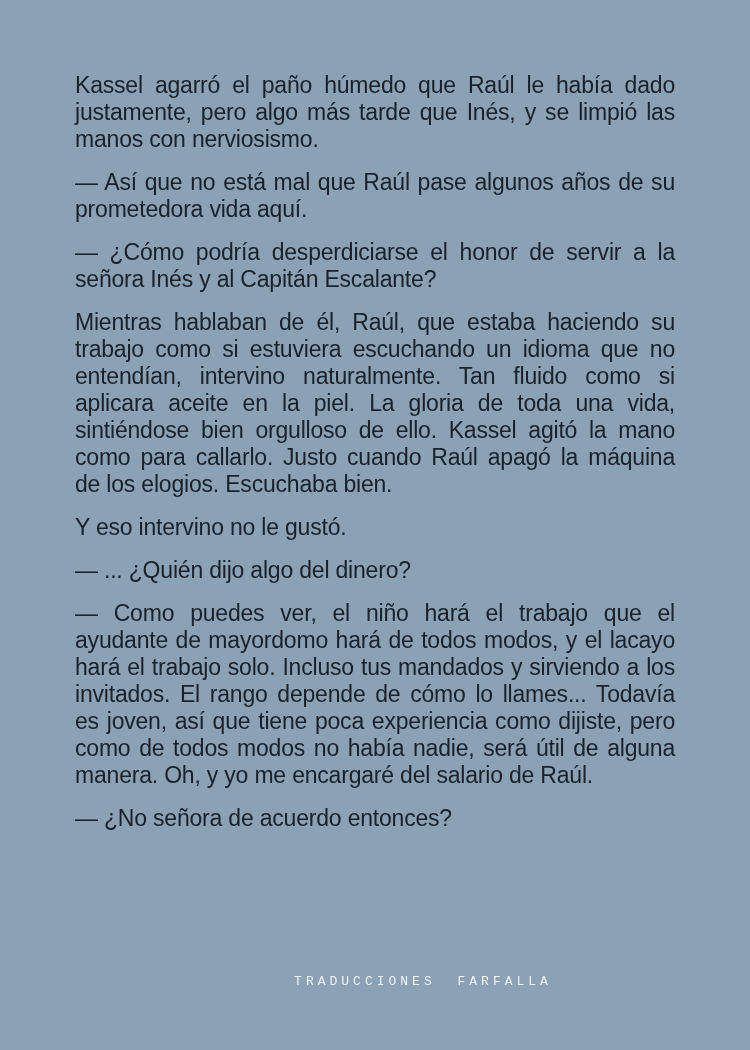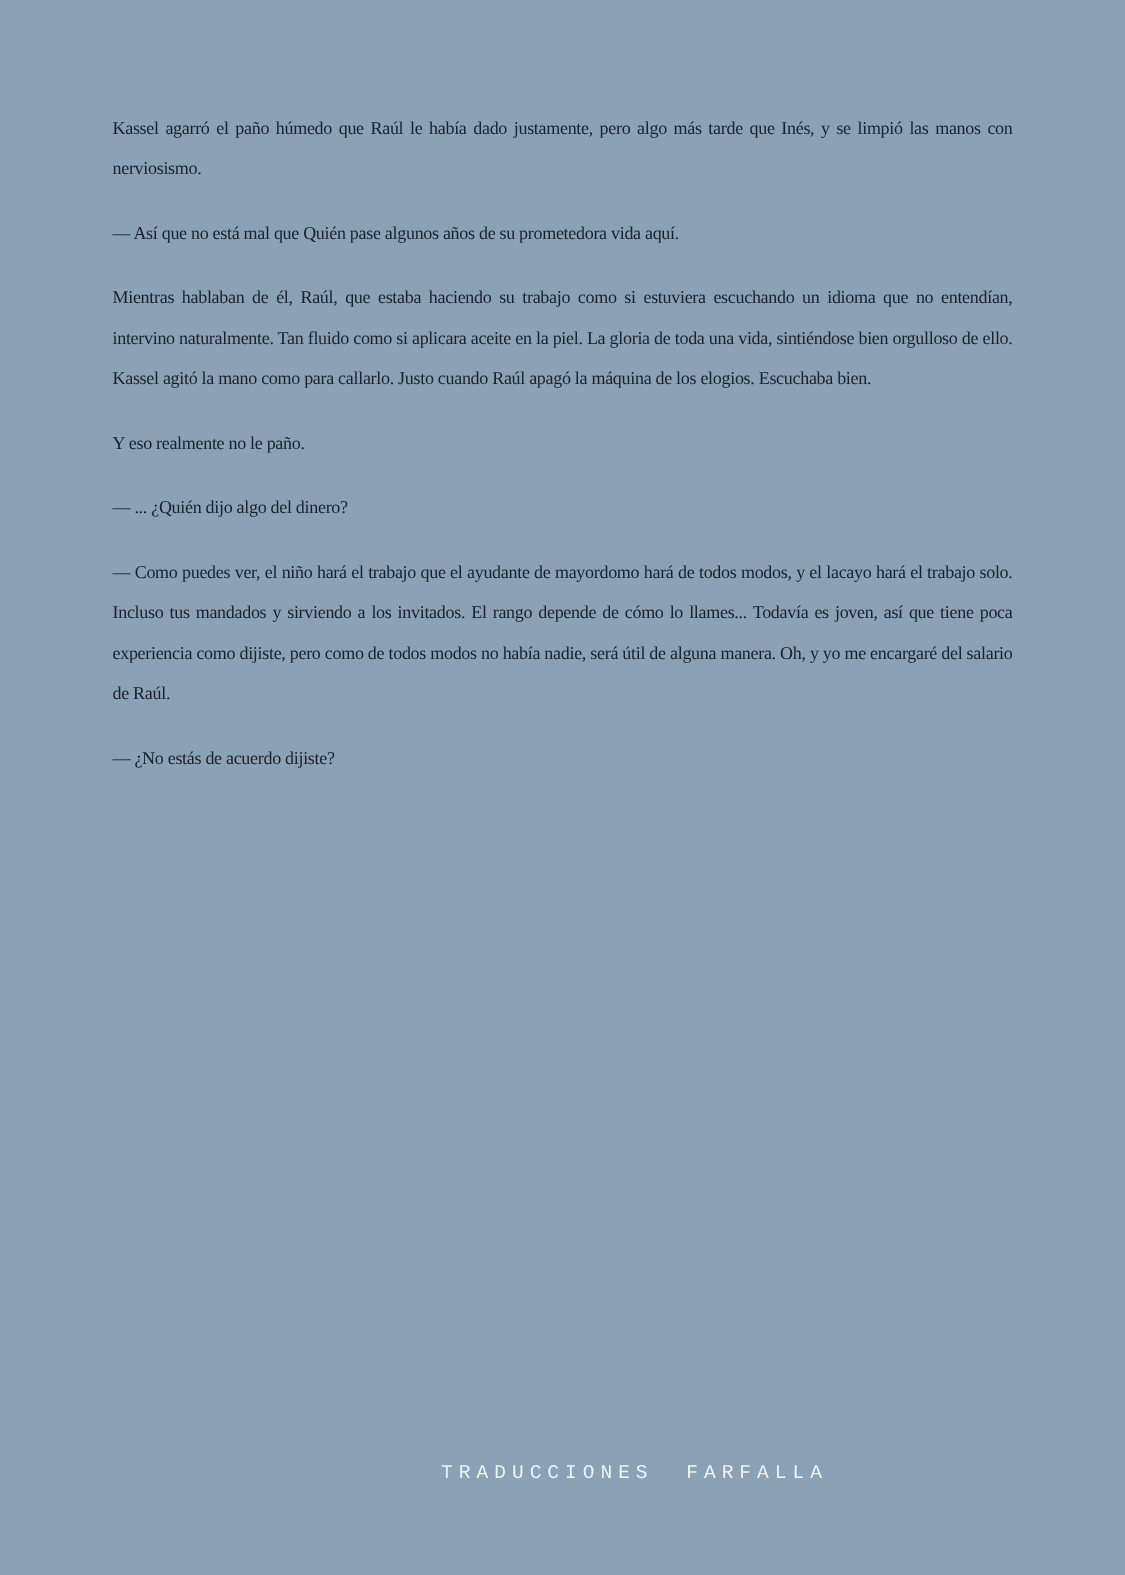--- a/index.html
+++ b/index.html
@@ -3,40 +3,41 @@
 <meta charset="utf-8">
 <style>
   html, body { margin: 0; padding: 0; }
   body {
     width: 750px; height: 1050px; overflow: hidden;
     background: #8aa1b6;
     position: relative;
   }
   .page {
     position: absolute; left: 75px; top: 72px; width: 600px;
-    font-family: Liberation Serif, serif;
-    font-size: 12px; line-height: 27px; color: #1b2029;
+    font-family: Liberation Sans, sans-serif;
+    font-size: 23px; line-height: 27px; color: #1b2029;
     letter-spacing: -0.2px;
   }
   .page p { margin: 0 0 16px 0; text-align: justify; text-align-last: left; }
   .footer {
     position: absolute; left: 0; width: 750px; top: 974px;
     text-align: center;
     font-family: Liberation Mono, monospace;
     font-size: 13px; letter-spacing: 4px; color: #f2f2f2;
     word-spacing: 10px;
     margin-left: 48px;
   }
 </style>
 </head>
 <body>
 
 <div class="page">
   <p>Kassel agarró el paño húmedo que Raúl le había dado justamente, pero algo más tarde que Inés, y se limpió las manos con nerviosismo.</p>
-  <p>— Así que no está mal que Quién pase algunos años de su prometedora vida aquí.</p>
+  <p>— Así que no está mal que Raúl pase algunos años de su prometedora vida aquí.</p>
+  <p>— ¿Cómo podría desperdiciarse el honor de servir a la señora Inés y al Capitán Escalante?</p>
   <p>Mientras hablaban de él, Raúl, que estaba haciendo su trabajo como si estuviera escuchando un idioma que no entendían, intervino naturalmente. Tan fluido como si aplicara aceite en la piel. La gloria de toda una vida, sintiéndose bien orgulloso de ello. Kassel agitó la mano como para callarlo. Justo cuando Raúl apagó la máquina de los elogios. Escuchaba bien.</p>
-  <p>Y eso realmente no le paño.</p>
+  <p>Y eso intervino no le gustó.</p>
   <p>— ... ¿Quién dijo algo del dinero?</p>
   <p>— Como puedes ver, el niño hará el trabajo que el ayudante de mayordomo hará de todos modos, y el lacayo hará el trabajo solo. Incluso tus mandados y sirviendo a los invitados. El rango depende de cómo lo llames... Todavía es joven, así que tiene poca experiencia como dijiste, pero como de todos modos no había nadie, será útil de alguna manera. Oh, y yo me encargaré del salario de Raúl.</p>
-  <p>— ¿No estás de acuerdo dijiste?</p>
+  <p>— ¿No señora de acuerdo entonces?</p>
 </div>
 
 <div class="footer">TRADUCCIONES FARFALLA</div>
 
 </body></html>

